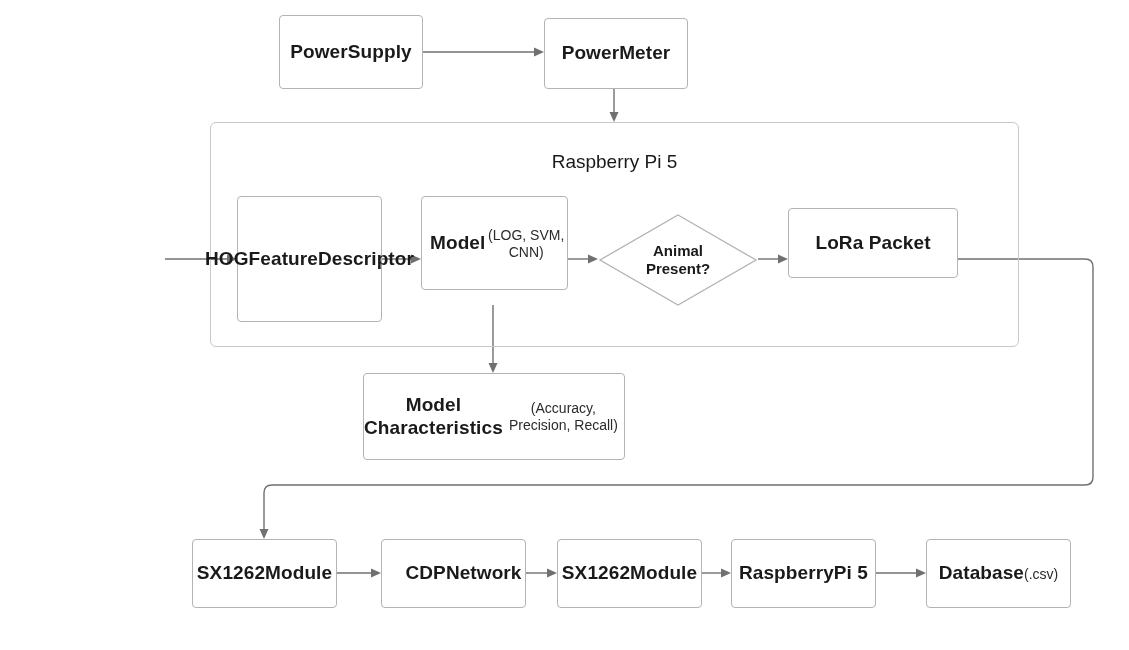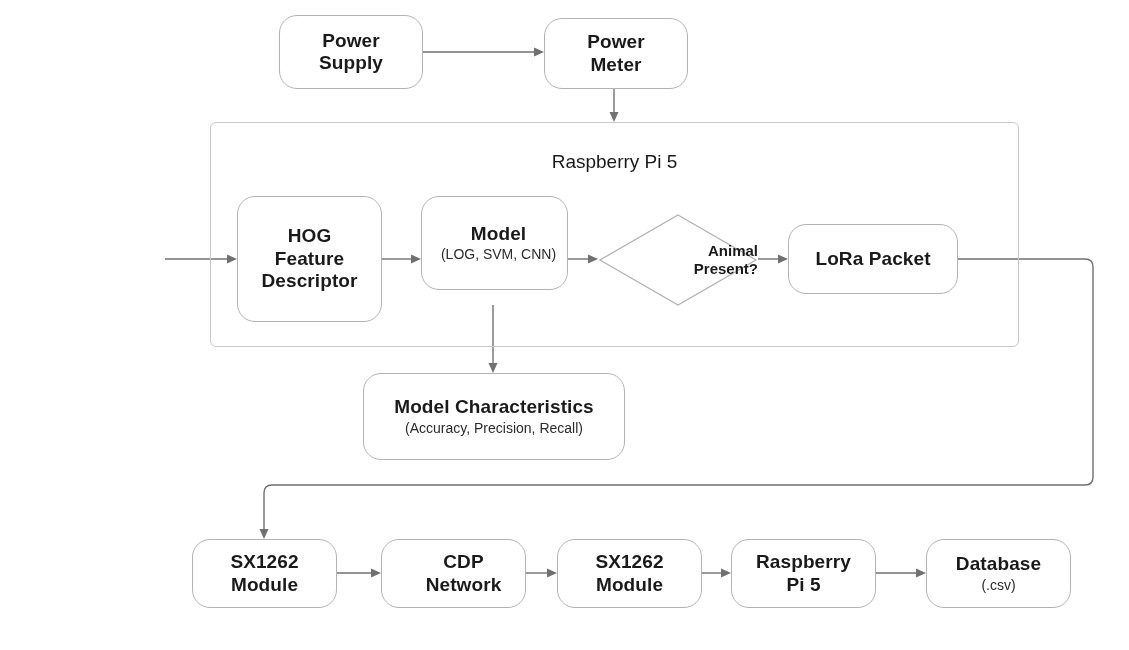--- a/index.html
+++ b/index.html
@@ -3,23 +3,23 @@
 <meta charset="utf-8">
 <style>
   html,body{margin:0;padding:0;background:#ffffff;}
   body{font-family:"Liberation Sans",sans-serif;}
   #canvas{position:relative;width:1129px;height:650px;background:#ffffff;overflow:hidden;}
   .node{
     position:absolute;
     box-sizing:border-box;
     background:#ffffff;
     border:1px solid #b3b3b3;
-    border-radius:18px;
+    border-radius:4px;
     display:flex;
-    flex-direction:column;
+    flex-direction:row;
     align-items:center;
     justify-content:center;
     text-align:center;
     color:#1a1a1a;
   }
   .node .t1{font-weight:bold;font-size:19px;line-height:1.18;letter-spacing:.1px;}
   .node .t2{font-weight:normal;font-size:14px;line-height:1.2;margin-top:1px;color:#2b2b2b;}
   .group{
     position:absolute;
     box-sizing:border-box;
@@ -31,21 +31,21 @@
     position:absolute;
     font-weight:normal;
     font-size:19px;
     color:#1a1a1a;
     text-align:center;
   }
   .diamond{position:absolute;}
   .diamond .dtext{
     position:absolute;
     left:0;top:0;width:100%;height:100%;
-    display:flex;flex-direction:column;align-items:flex-end;justify-content:center;
+    display:flex;flex-direction:column;align-items:center;justify-content:center;
     font-weight:bold;font-size:15px;line-height:1.18;color:#1a1a1a;text-align:center;
   }
   svg.wires{position:absolute;left:0;top:0;width:1129px;height:650px;pointer-events:none;}
   svg.wires path,svg.wires line{fill:none;stroke:#707070;stroke-width:1.4;}
   svg.wires polygon{fill:#707070;stroke:none;}
 </style>
 </head>
 <body>
 
 <div id="canvas">
@@ -141,21 +141,21 @@
   <div class="diamond" style="left:598px;top:213px;width:160px;height:94px;">
     <svg width="160" height="94" viewBox="0 0 160 94">
       <polygon points="80,2 158,47 80,92 2,47" fill="#ffffff" stroke="#b3b3b3" stroke-width="1.3"></polygon>
     </svg>
     <div class="dtext">
       <span>Animal</span>
       <span>Present?</span>
     </div>
   </div>
 
-  <div class="node" style="left:788px;top:224px;width:170px;height:70px;">
+  <div class="node" style="left:788px;top:208px;width:170px;height:70px;">
     <span class="t1">LoRa Packet</span>
   </div>
 
   <div class="node" style="left:363px;top:373px;width:262px;height:87px;">
     <span class="t1">Model Characteristics</span>
     <span class="t2">(Accuracy, Precision, Recall)</span>
   </div>
 
   <div class="node" style="left:192px;top:539px;width:145px;height:69px;">
     <span class="t1">SX1262</span>

